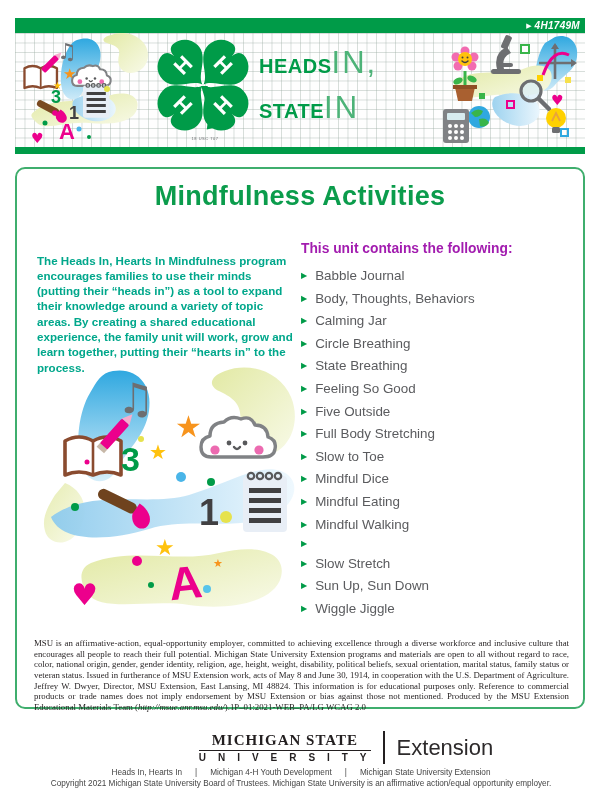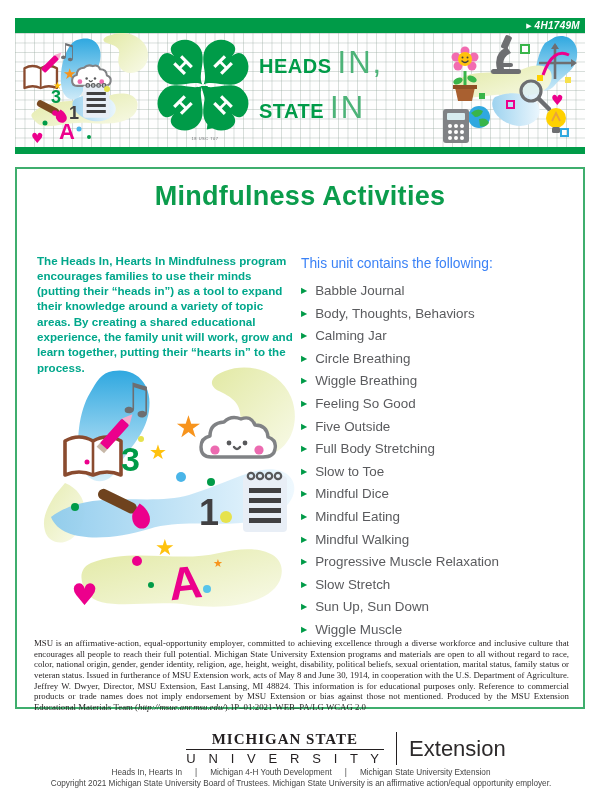--- a/index.html
+++ b/index.html
@@ -18,47 +18,47 @@
                      linear-gradient(to bottom, rgba(150,168,158,.38) 1px, transparent 1px);
     background-size:9.5px 9.5px;overflow:hidden;}
   .header-strip{position:absolute;left:15px;top:147px;width:570px;height:7px;background:#009b48;}
   .ill-left{position:absolute;left:0;top:0;}
   .ill-right{position:absolute;right:2px;top:0;}
   .clover{position:absolute;left:136px;top:2px;}
   .clover-legal{position:absolute;left:150px;top:103px;width:80px;text-align:center;
     font-size:4px;color:#6d6e71;letter-spacing:.5px;}
   .head-title{position:absolute;left:244px;top:10px;line-height:40px;white-space:nowrap;}
   .head-title .bold{font-size:20px;font-weight:bold;color:#009b48;letter-spacing:.5px;}
-  .head-title .light{font-size:31px;font-weight:normal;color:#4db378;letter-spacing:2px;margin-left:6px;}
+  .head-title .light{font-size:31px;font-weight:normal;color:#4db378;letter-spacing:2px;}
 
   
   .main-box{position:absolute;left:15px;top:167px;width:570px;height:542px;box-sizing:border-box;
-    border:2.5px solid #3fae6d;border-radius:0;background:#fff;}
+    border:2.5px solid #3fae6d;border-radius:10px;background:#fff;}
   .main-title{position:absolute;left:0;right:0;top:12px;text-align:center;
     font-size:27px;font-weight:bold;color:#0b9c4c;letter-spacing:.3px;}
   .intro{position:absolute;left:20px;top:72px;width:256px;
     font-size:11.6px;font-weight:bold;color:#00a78b;line-height:1.32;}
   .right-col{position:absolute;left:284px;top:72px;width:272px;}
-  .list-heading{font-size:13.8px;font-weight:normal;color:#3b82f6;margin:15px 0 12px 0;}
+  .list-heading{font-size:13.8px;font-weight:bold;color:#a21caf;margin:0 0 12px 0;}
   ul.unit-list{list-style:none;margin:0;padding:0;}
   ul.unit-list li{display:flex;align-items:center;gap:8px;margin-bottom:7.6px;
     font-size:13.4px;color:#5a5b5e;}
   ul.unit-list .bullet{color:#009b48;font-size:8px;font-family:"DejaVu Sans",sans-serif;flex:0 0 auto;}
   .big-ill{position:absolute;left:12px;top:196px;}
   .disclaimer{position:absolute;left:17px;right:14px;top:460px;
     font-family:"Liberation Serif",serif;font-size:8.8px;line-height:1.22;color:#231f20;text-align:justify;}
   .disclaimer .url{font-style:italic;}
 
   
   .msu-logo{position:absolute;left:0;top:731px;width:600px;display:flex;justify-content:center;
     align-items:center;gap:12px;margin-left:46px;}
   .wordmark{text-align:center;color:#231f20;}
   .wm1{font-size:15px;font-weight:bold;letter-spacing:1px;border-bottom:1.6px solid #231f20;
     padding-bottom:1px;font-family:"Liberation Serif",serif;}
-  .wm2{font-size:13px;letter-spacing:4.6px;margin-top:1px;font-weight:normal;text-align:center;}
+  .wm2{font-size:10px;letter-spacing:4.6px;margin-top:1px;font-weight:bold;text-align:center;}
   .logo-divider{width:1.6px;height:33px;background:#231f20;}
   .ext{font-size:22px;color:#2d2a2b;}
   .footer-meta{position:absolute;left:0;top:767px;width:552px;text-align:center;
     font-size:8.2px;color:#454545;line-height:1.35;padding-left:25px;}
   .meta-line1 span.sep{margin:0 13px;}
 </style>
 </head>
 <body>
 
 <div class="page">
@@ -260,21 +260,21 @@
         <li>
             <span class="bullet">▶</span>
             <span>Calming Jar</span>
           </li>
         <li>
             <span class="bullet">▶</span>
             <span>Circle Breathing</span>
           </li>
         <li>
             <span class="bullet">▶</span>
-            <span>Wiggle Breathing</span>
+            <span>State Breathing</span>
           </li>
         <li>
             <span class="bullet">▶</span>
             <span>Feeling So Good</span>
           </li>
         <li>
             <span class="bullet">▶</span>
             <span>Five Outside</span>
           </li>
         <li>
@@ -292,33 +292,32 @@
         <li>
             <span class="bullet">▶</span>
             <span>Mindful Eating</span>
           </li>
         <li>
             <span class="bullet">▶</span>
             <span>Mindful Walking</span>
           </li>
         <li>
             <span class="bullet">▶</span>
-            <span>Progressive Muscle Relaxation</span>
           </li>
         <li>
             <span class="bullet">▶</span>
             <span>Slow Stretch</span>
           </li>
         <li>
             <span class="bullet">▶</span>
             <span>Sun Up, Sun Down</span>
           </li>
         <li>
             <span class="bullet">▶</span>
-            <span>Wiggle Muscle</span>
+            <span>Wiggle Jiggle</span>
           </li>
       </ul>
     </div>
 
     <svg class="big-ill" width="272" height="258" viewBox="0 0 272 258">
       <defs>
         <linearGradient id="gB" x1="0" y1="0" x2="0" y2="1">
             <stop offset="0" stop-color="#2fa8e0"></stop>
             <stop offset="1" stop-color="#d6eefa"></stop>
           </linearGradient>

